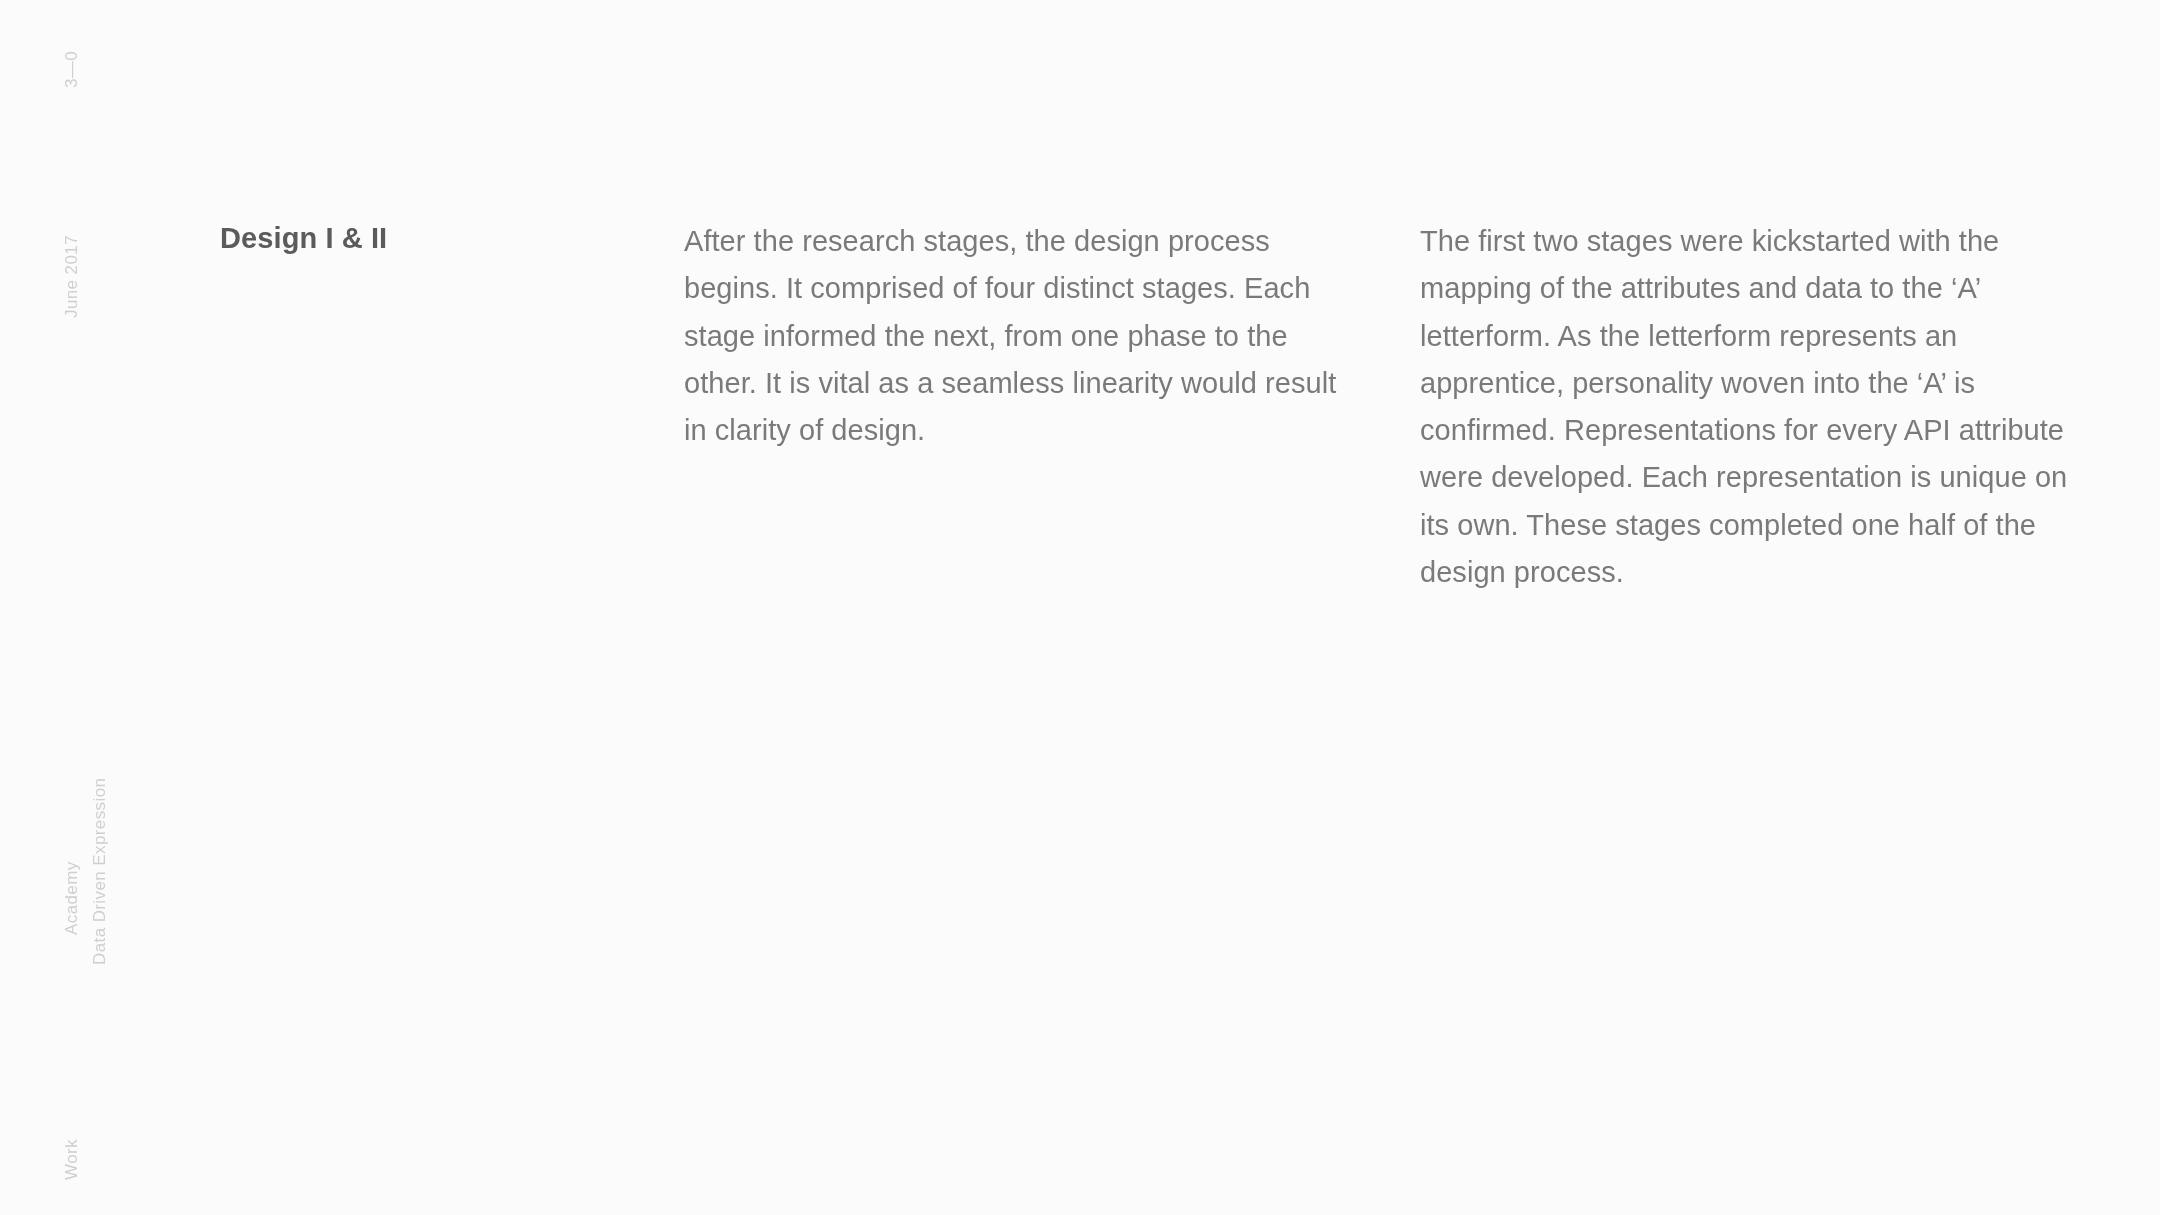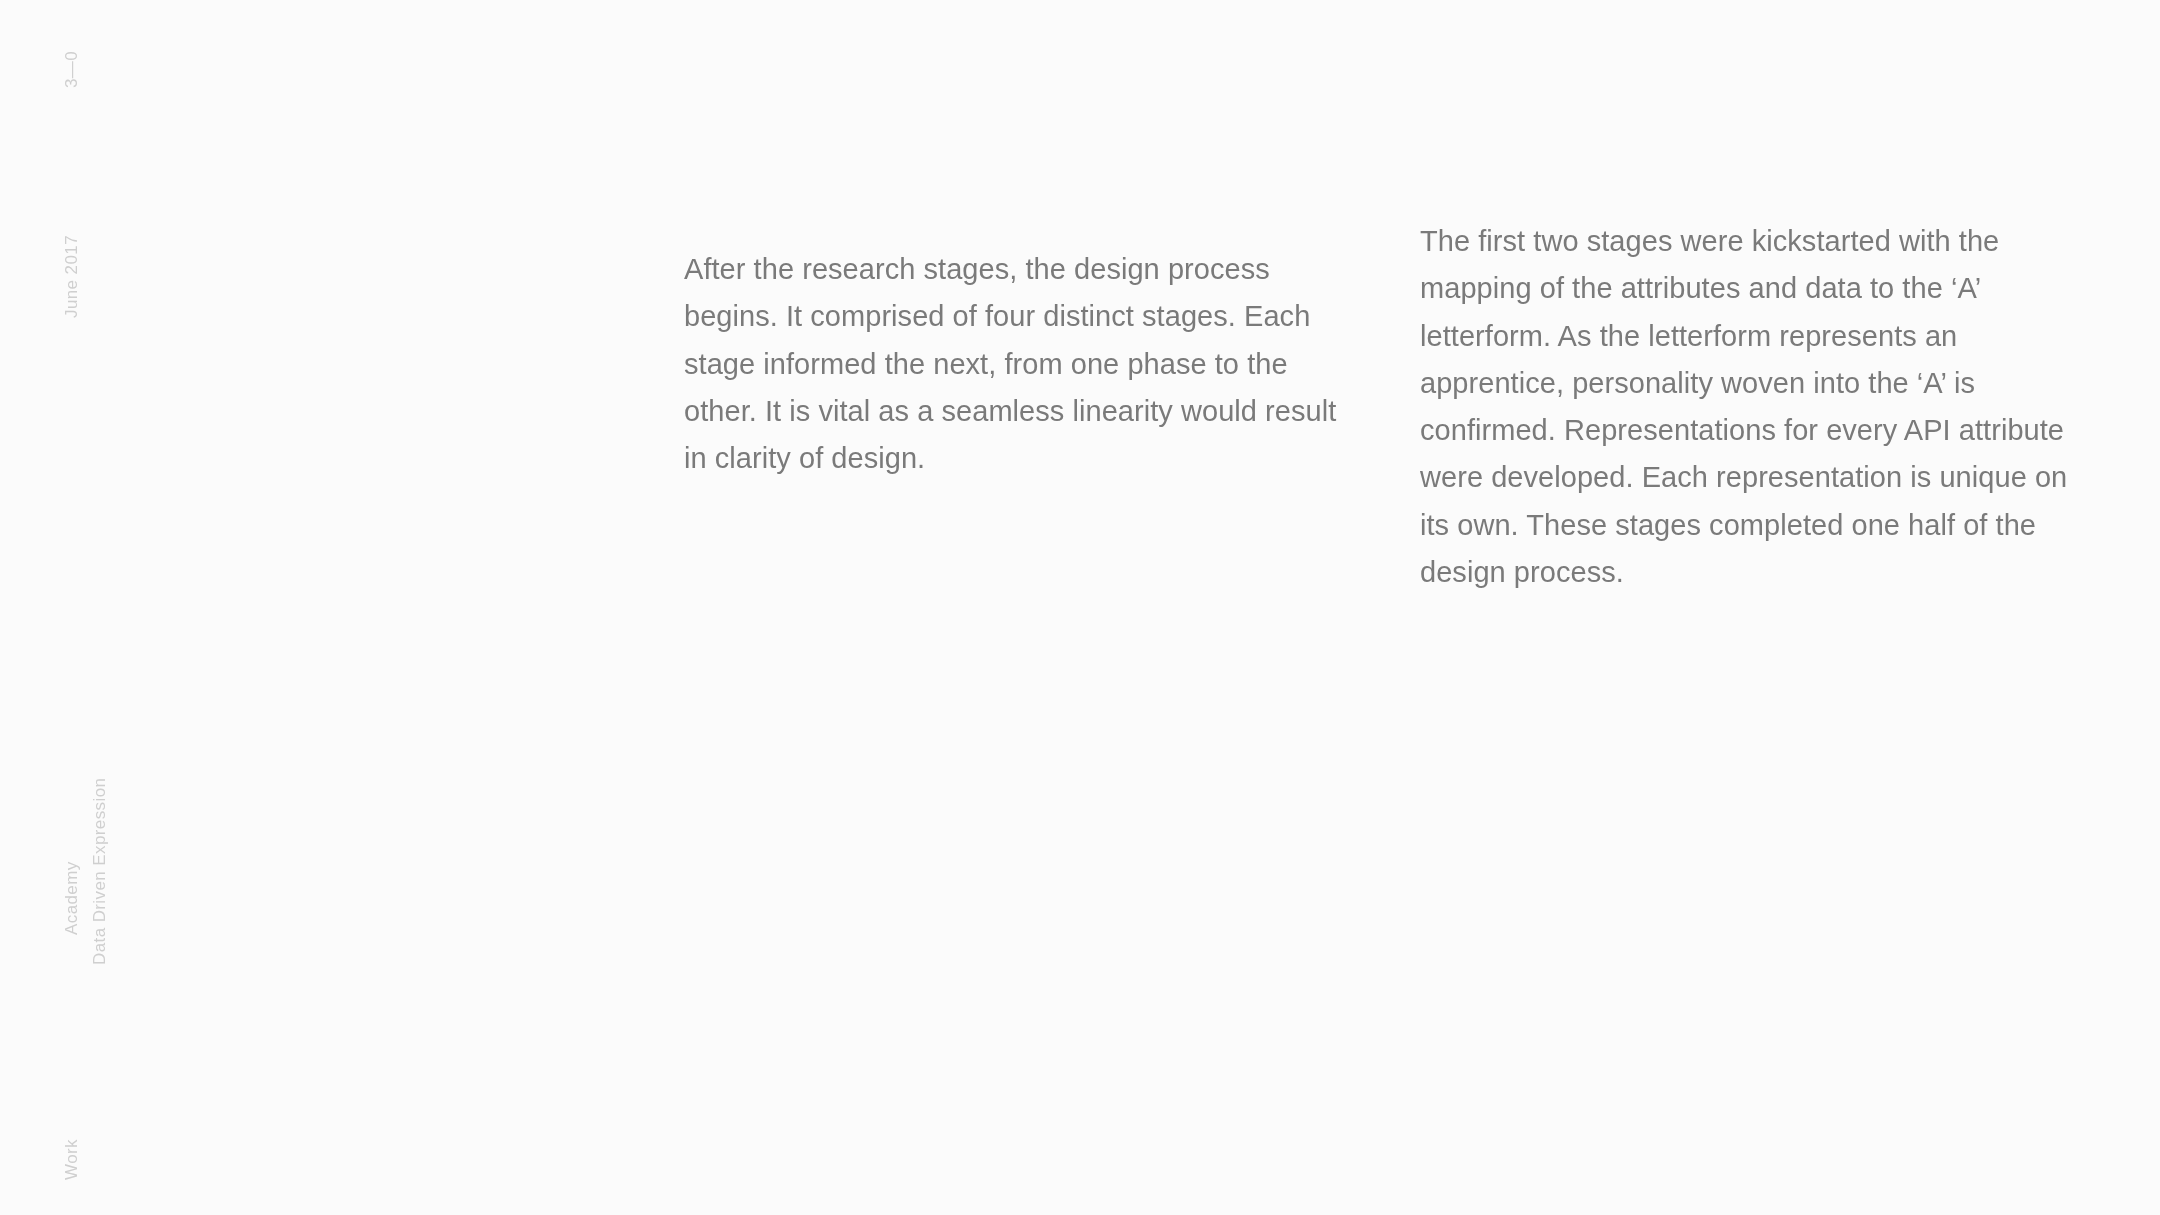--- a/index.html
+++ b/index.html
@@ -67,21 +67,20 @@
     position: absolute;
     top: 0;
   }
   .col-title {
     left: 220px;
     width: 460px;
   }
   .col-body-1 {
     left: 684px;
     width: 672px;
-    margin-top: 28px;
   }
   .col-body-2 {
     left: 1380px;
     width: 672px;
     margin-left: 40px;
   }
 
   .section-title {
     font-size: 29px;
     font-weight: 700;
@@ -109,20 +108,23 @@
   <div class="rail-label rail-date">June 2017</div>
 
   <div class="rail-label rail-project">Data Driven Expression</div>
 
   <div class="rail-label rail-category">Academy</div>
 
   <div class="rail-label rail-section">Work</div>
 
   <div class="content">
 
+    <div class="col col-title">
+      <h1 class="section-title">Design I &amp; II</h1>
+    </div>
 
     <div class="col col-body-1">
       <p class="body-text">After the research stages, the design process begins. It comprised of four distinct stages. Each stage informed the next, from one phase to the other. It is vital as a seamless linearity would result in clarity of design.</p>
     </div>
 
     <div class="col col-body-2">
       <p class="body-text">The first two stages were kickstarted with the mapping of the attributes and data to the ‘A’ letterform. As the letterform represents an apprentice, personality woven into the ‘A’ is confirmed. Representations for every API attribute were developed. Each representation is unique on its own. These stages completed one half of the design process.</p>
     </div>
 
   </div>

